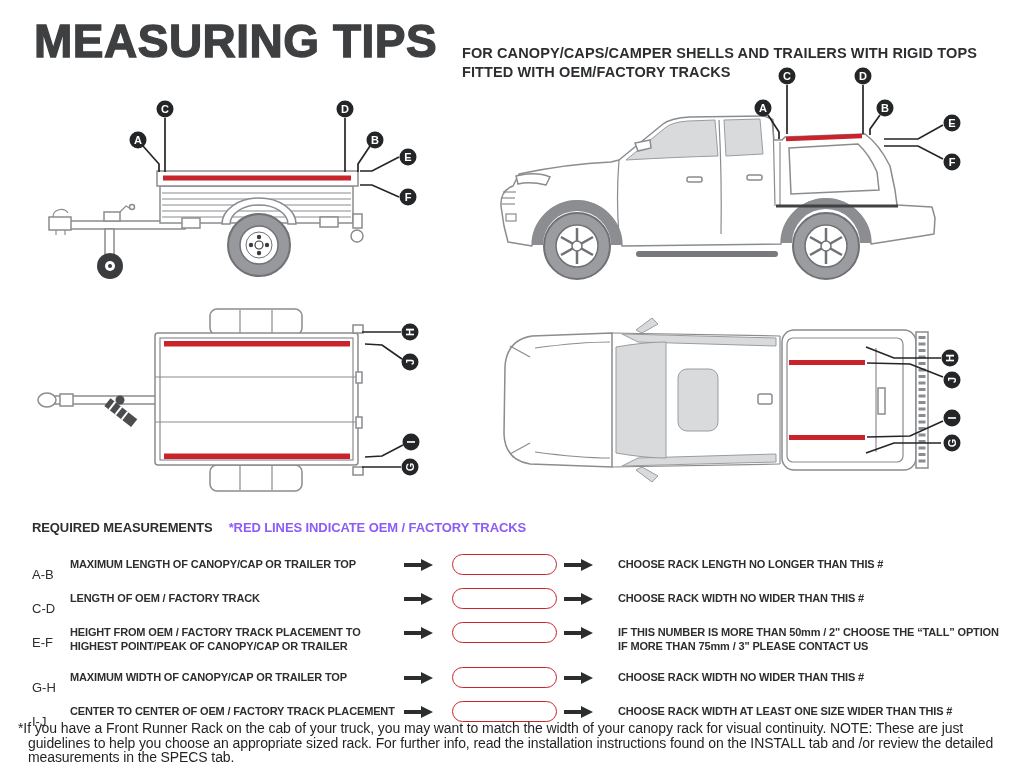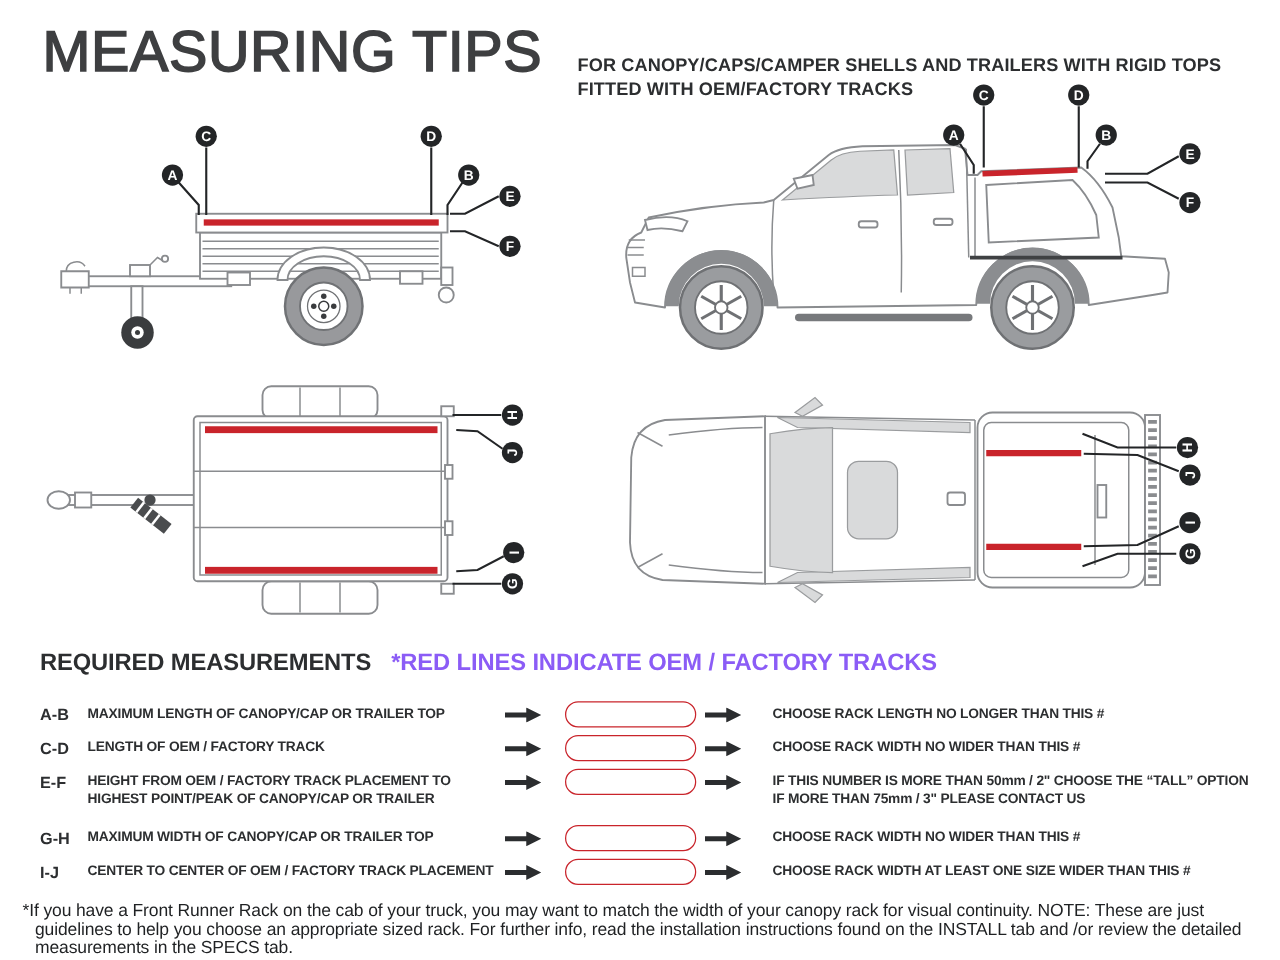--- a/index.html
+++ b/index.html
@@ -1,39 +1,39 @@
 <!DOCTYPE html>
 <html><head>
 <meta charset="utf-8">
 <style>
   html,body{margin:0;padding:0;background:#ffffff;}
   .page{position:relative;width:1024px;height:768px;background:#fff;overflow:hidden;
         font-family:"Liberation Sans",sans-serif;color:#2c2e30;}
   
-  .title{position:absolute;left:34px;top:14px;font-size:46px;font-weight:400;
+  .title{position:absolute;left:34px;top:14px;font-size:46px;font-weight:700;
          letter-spacing:.5px;color:#3e3f41;-webkit-text-stroke:1.3px #3e3f41;white-space:nowrap;}
   .subtitle{position:absolute;left:462px;top:24px;font-size:14.5px;font-weight:bold;
             line-height:19px;letter-spacing:.1px;color:#2c2e30;margin-top:20px;}
   
   .diag{position:absolute;}
   svg .ln{fill:#ffffff;stroke:#8a8c8f;stroke-width:1.5;}
   svg .ln2{fill:none;stroke:#8a8c8f;stroke-width:1.2;}
   svg .glass{fill:#d9dadb;stroke:#9a9c9e;stroke-width:1;}
   svg .callout circle{fill:#232527;}
   svg .callout text{fill:#ffffff;font-family:"Liberation Sans",sans-serif;font-size:11px;
                     font-weight:bold;text-anchor:middle;}
   svg .leader{fill:none;stroke:#232527;stroke-width:1.7;}
   svg .track{fill:#c9242b;}
   
   .meas{position:absolute;left:32px;top:520px;width:976px;}
-  .meas-head{display:flex;gap:16px;font-size:19px;font-weight:bold;letter-spacing:-.1px;}
+  .meas-head{display:flex;gap:16px;font-size:13px;font-weight:bold;letter-spacing:-.1px;}
   .meas-head .legend{color:#8b5cf6;}
   .rows{margin-top:19px;}
   .mrow{display:grid;grid-template-columns:38px 334px 40px 120px 44px 400px;align-items:start;}
-  .mrow .range{font-size:13px;font-weight:bold;margin-top:3px;}
+  .mrow .range{font-size:13px;font-weight:normal;margin-top:13px;}
   .mrow .desc,.mrow .outcome{font-size:11px;font-weight:bold;line-height:14px;
                              letter-spacing:-.15px;margin-top:3px;}
   .mrow .outcome{padding-left:10px;}
   .arrow{margin-top:5px;display:block;}
   .pillwrap{display:flex;justify-content:center;}
   .pill{width:103px;height:19px;border:1.6px solid #c9242b;border-radius:12px;background:#fff;}
   .mb5{margin-bottom:6px;} .mb14{margin-bottom:14px;}
   
   .footnote{position:absolute;left:18px;top:721px;width:992px;font-size:14px;line-height:14.5px;
             color:#1f2123;padding-left:10px;text-indent:-10px;letter-spacing:-.1px;}

